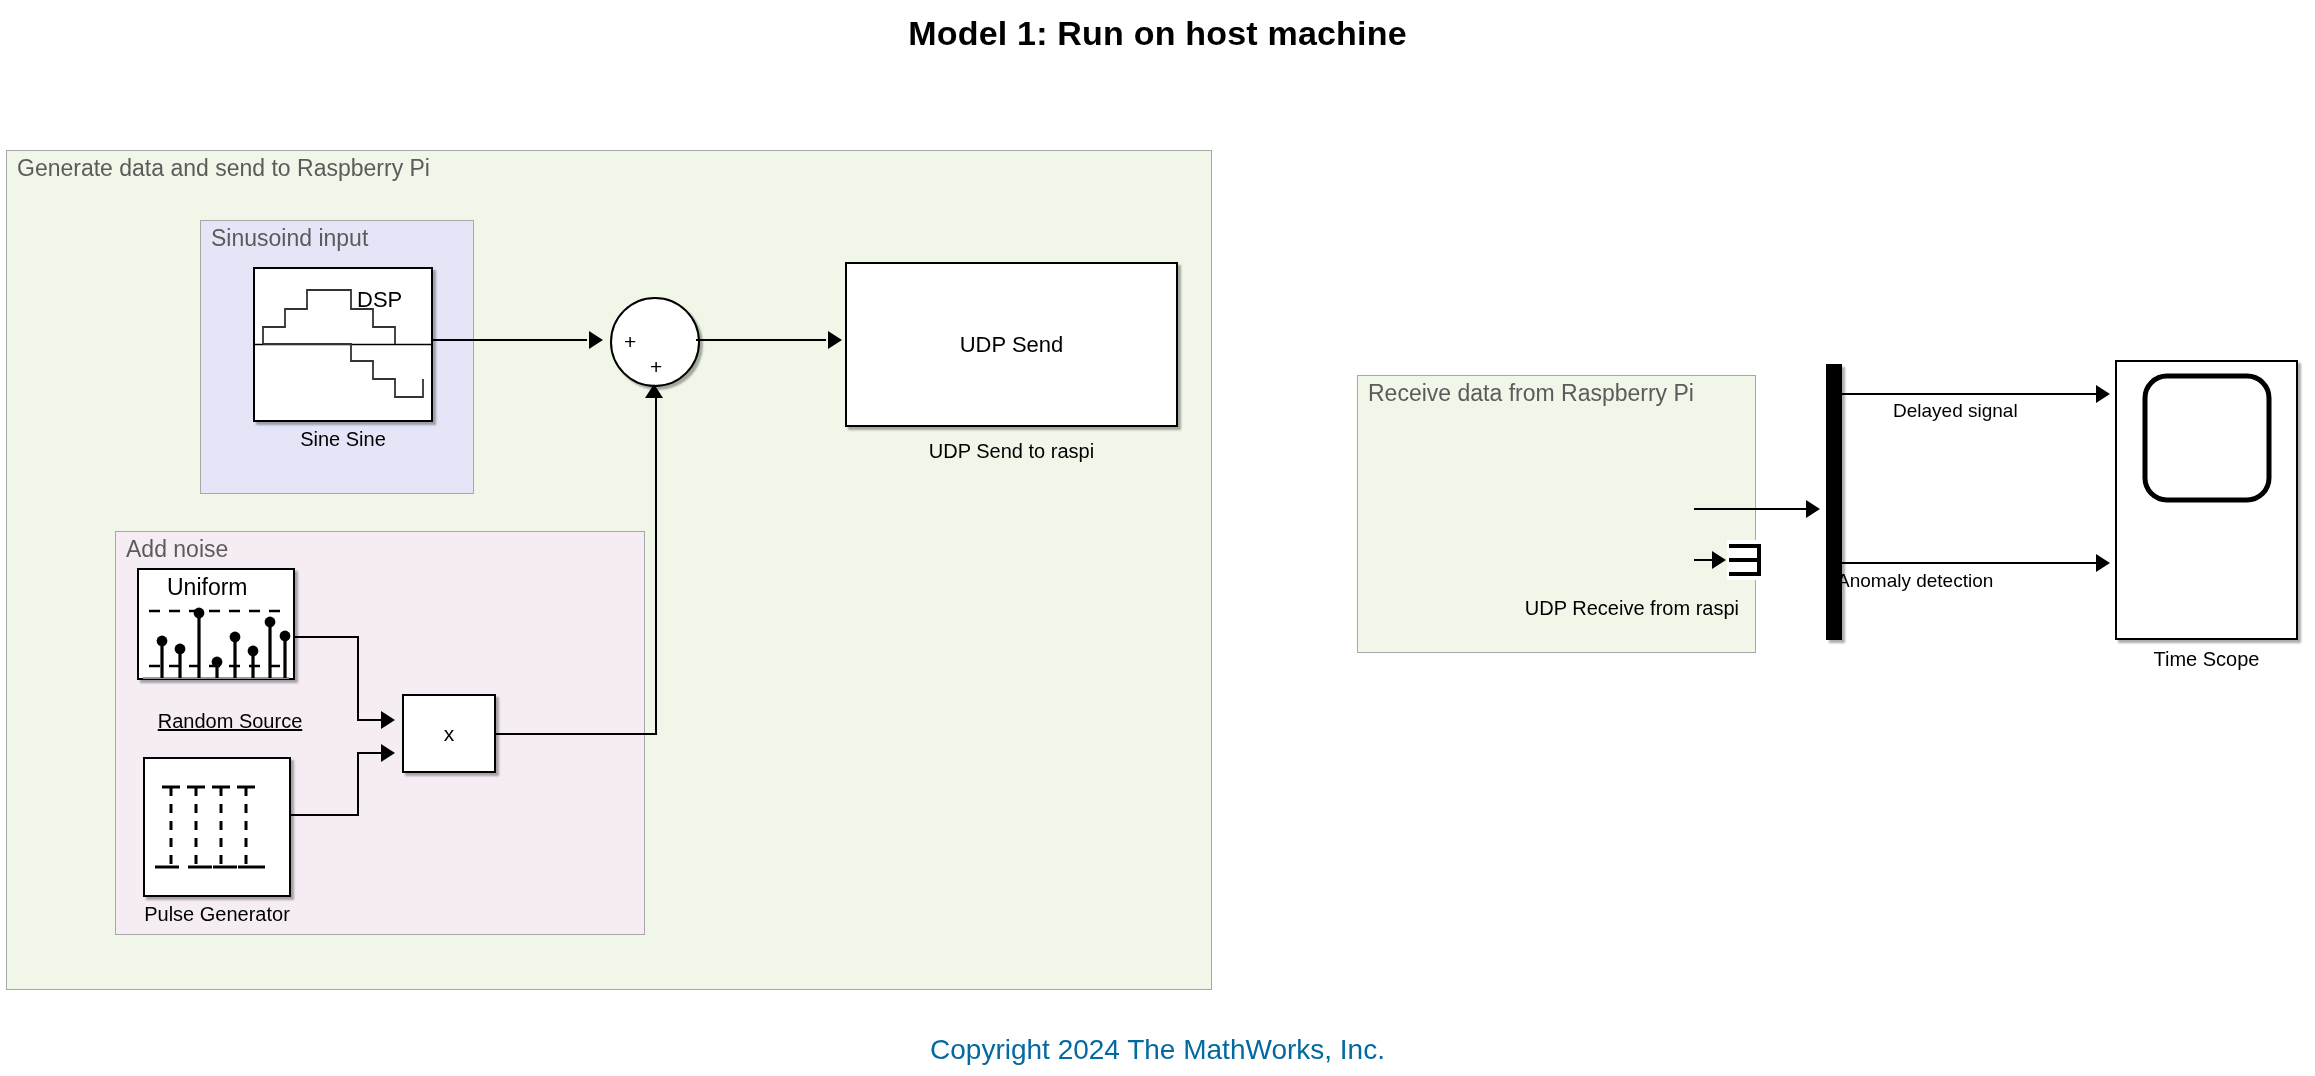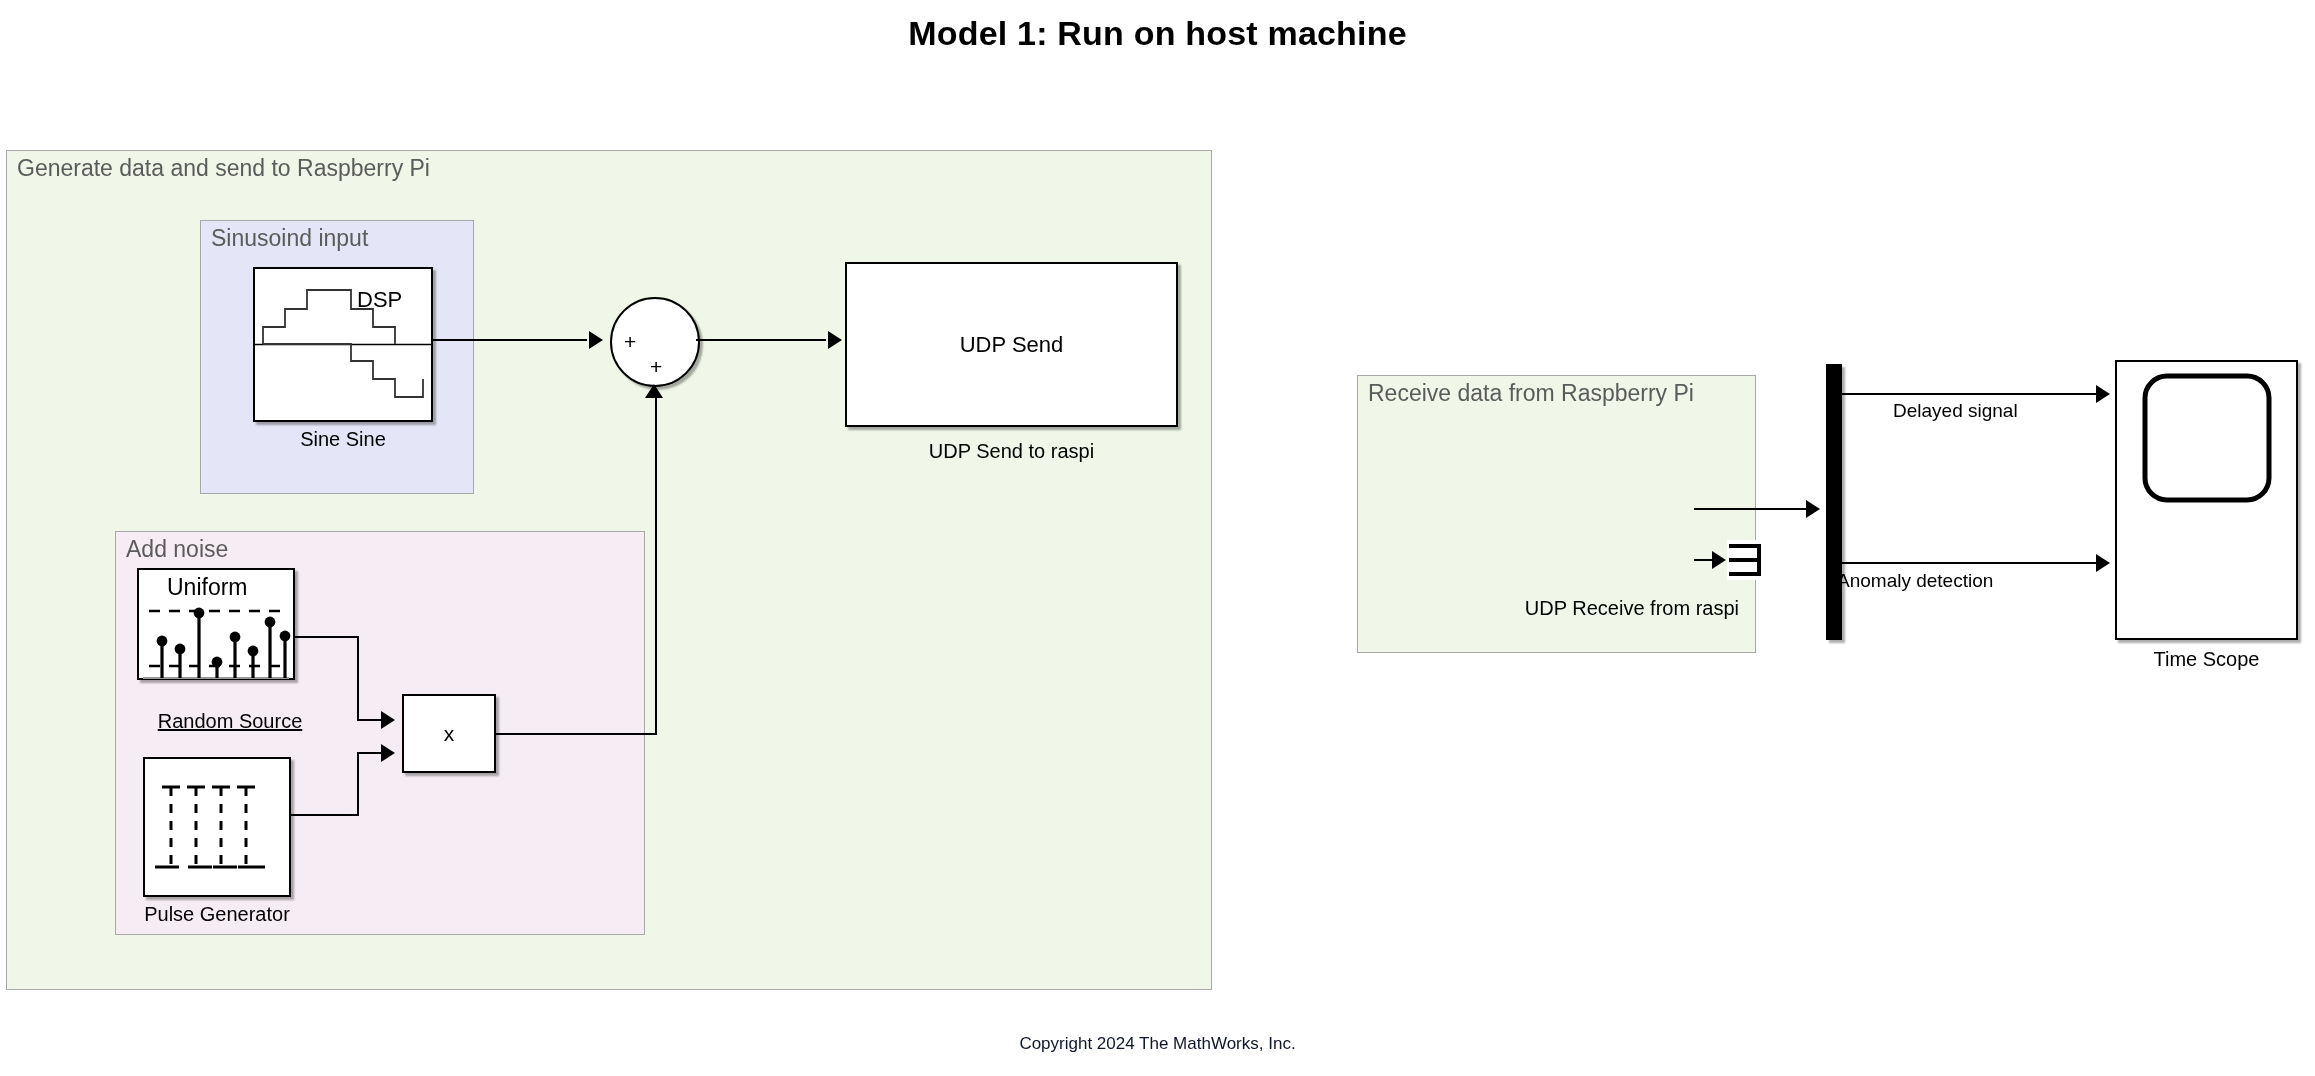--- a/index.html
+++ b/index.html
@@ -27,22 +27,22 @@
     font-size: 34px;
     font-weight: bold;
     letter-spacing: 0.2px;
   }
   .copyright {
     position: absolute;
     left: 0;
     top: 1034px;
     width: 2315px;
     text-align: center;
-    font-size: 17px;
-    color: #0f172a;
+    font-size: 28px;
+    color: #0369a1;
   }
   
   .area {
     position: absolute;
     box-sizing: border-box;
     border: 1px solid #a8a8a8;
   }
   .area-green { background: #f0f7e8; }
   .area-blue  { background: #e4e6f7; }
   .area-pink  { background: #f6edf4; }

